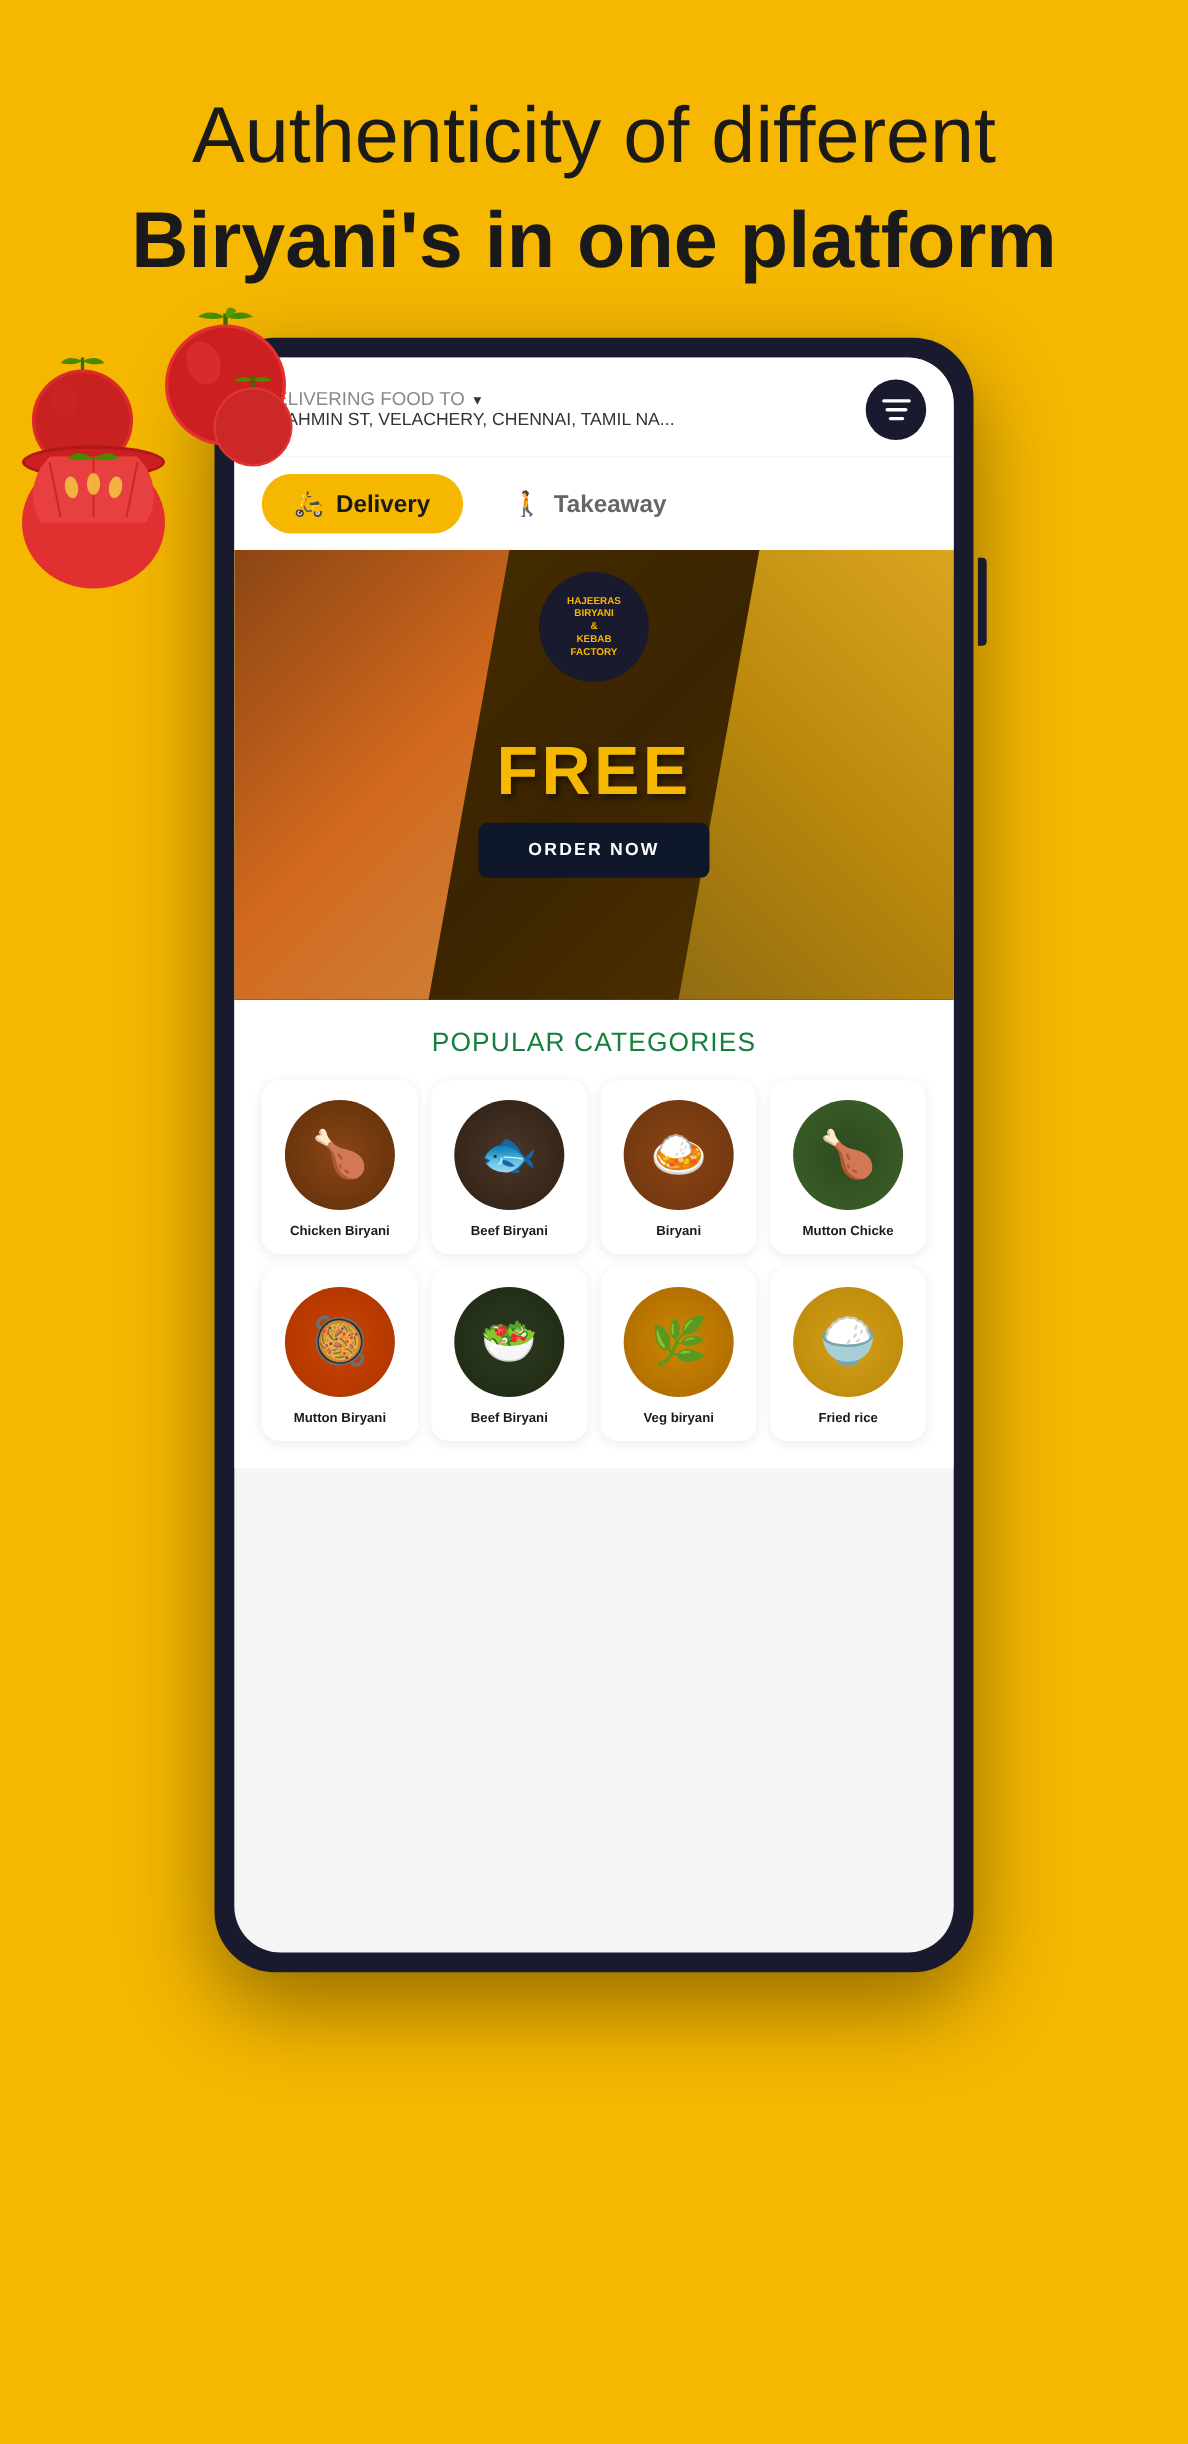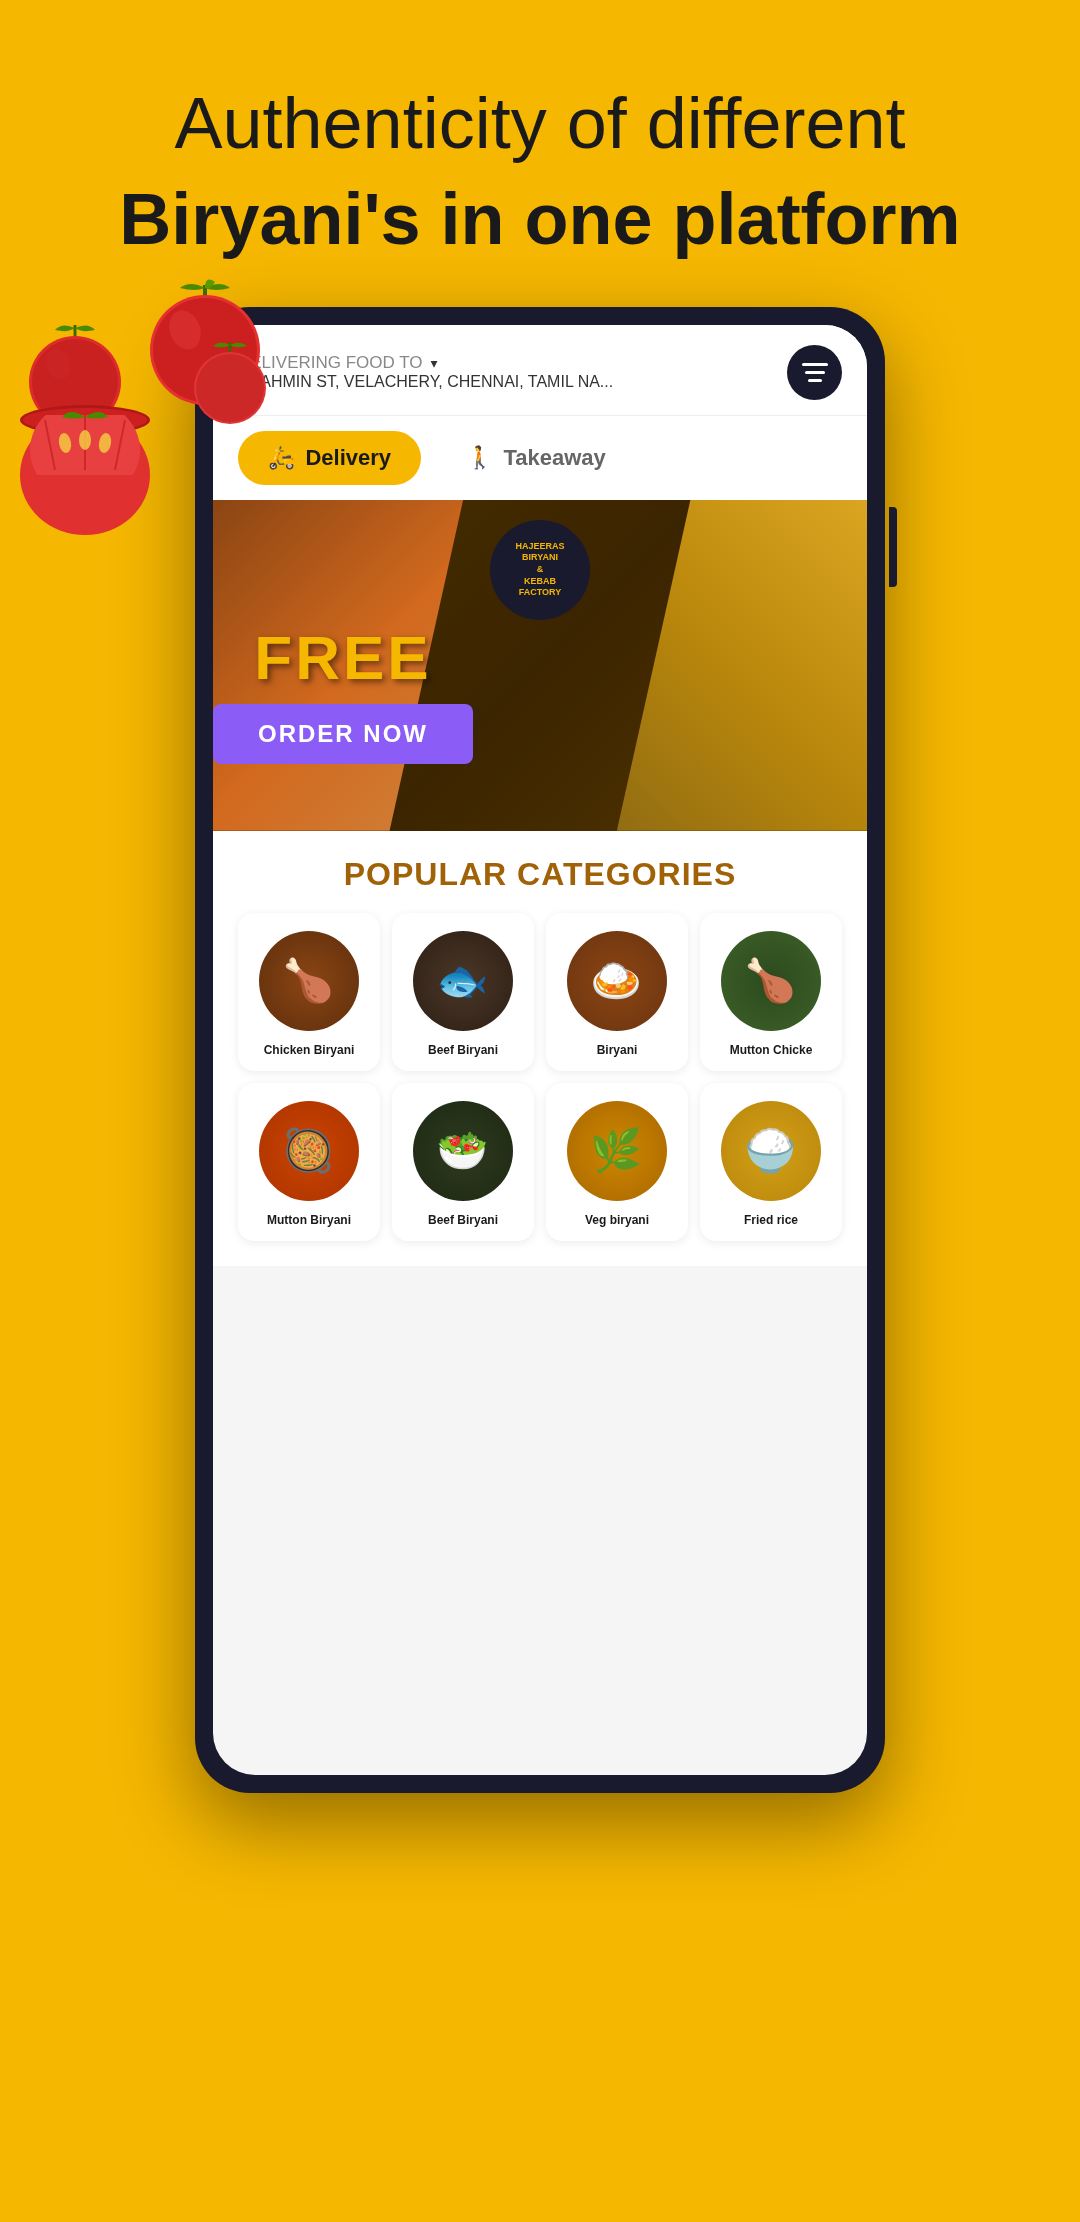--- a/index.html
+++ b/index.html
@@ -165,25 +165,25 @@
     .toggle-btn.inactive {
       background: transparent;
       color: #666;
     }
 
     
     .banner {
       margin: 0;
       background: #F5B700;
       position: relative;
-      height: 331px;
+      height: 409px;
       overflow: hidden;
       display: flex;
       align-items: center;
-      justify-content: flex-start;
+      justify-content: center;
     }
 
     .banner-bg {
       position: absolute;
       inset: 0;
       background: linear-gradient(135deg, #2a1a00 0%, #1a0a00 50%, #3a2000 100%);
       opacity: 0.85;
     }
 
     .banner-food-left {
@@ -247,42 +247,42 @@
     .banner-free-text {
       color: #F5B700;
       font-size: 62px;
       font-weight: 900;
       letter-spacing: 3px;
       text-shadow: 3px 3px 6px rgba(0,0,0,0.5);
       line-height: 1;
     }
 
     .banner-order-btn {
-      background: #8b5cf6;
+      background: #0f172a;
       color: white;
       border: none;
       padding: 16px 45px;
       border-radius: 8px;
-      font-size: 24px;
+      font-size: 16px;
       font-weight: 700;
       letter-spacing: 2px;
       cursor: pointer;
       margin-top: 15px;
     }
 
     
     .categories-section {
       background: white;
       padding: 25px;
     }
 
     .section-title {
-      font-size: 32px;
-      font-weight: 700;
-      color: #a16207;
+      font-size: 24px;
+      font-weight: 400;
+      color: #15803d;
       margin-bottom: 20px;
       letter-spacing: 1px;
     }
 
     .categories-grid {
       display: grid;
       grid-template-columns: repeat(4, 1fr);
       gap: 12px;
     }
 

